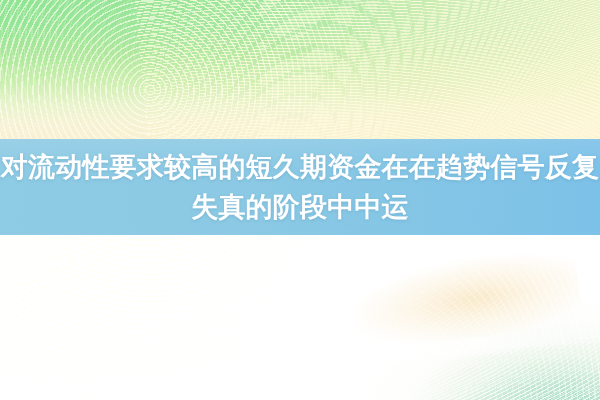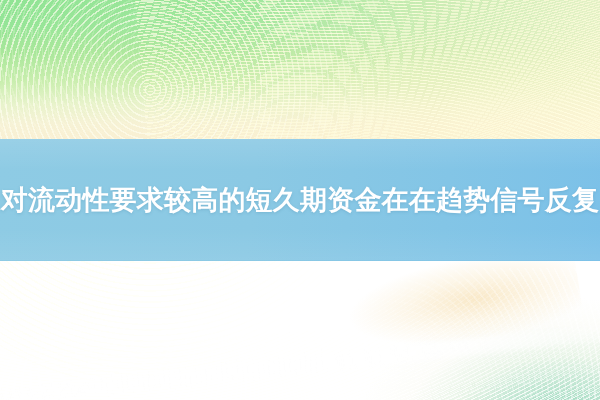--- a/index.html
+++ b/index.html
@@ -104,21 +104,21 @@
       rgba(255,254,228,0.62) 7.0px);
     -webkit-mask-image: linear-gradient(200deg, transparent 0%, #000 30%, #000 85%, transparent 100%);
             mask-image: linear-gradient(200deg, transparent 0%, #000 30%, #000 85%, transparent 100%);
     opacity: 0.75;
   }
 
   
   .zone-band {
     position: absolute;
     left: 0; top: 139px;
-    width: 600px; height: 122px;
+    width: 600px; height: 96px;
     background: linear-gradient(95deg, #8ecbe4 0%, #8bc9e4 42%, #83c5e6 74%, #7cc1e8 100%);
     display: flex;
     flex-direction: column;
     align-items: center;
     justify-content: center;
   }
   .band-sheen {
     position: absolute;
     left: 0; top: 0;
     width: 600px; height: 121px;
@@ -263,15 +263,16 @@
   <div class="teal-corner"></div>
   <div class="gold-streak"></div>
   <div class="waves-bl"></div>
   <div class="waves-bl2"></div>
   <div class="waves-br"></div>
   <div class="crest"></div>
 
   <div class="zone-band">
     <div class="band-sheen"></div>
     <div class="headline headline-l1">对流动性要求较高的短久期资金在在趋势信号反复</div>
+    <div class="headline headline-l2">失真的阶段中中运</div>
   </div>
 
 </div>
 
 </body></html>

